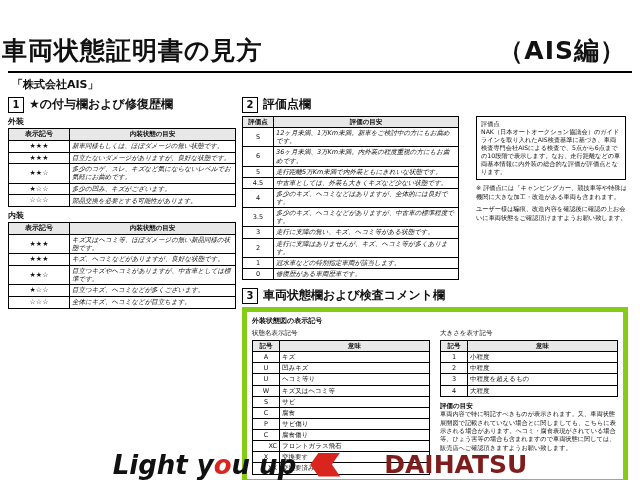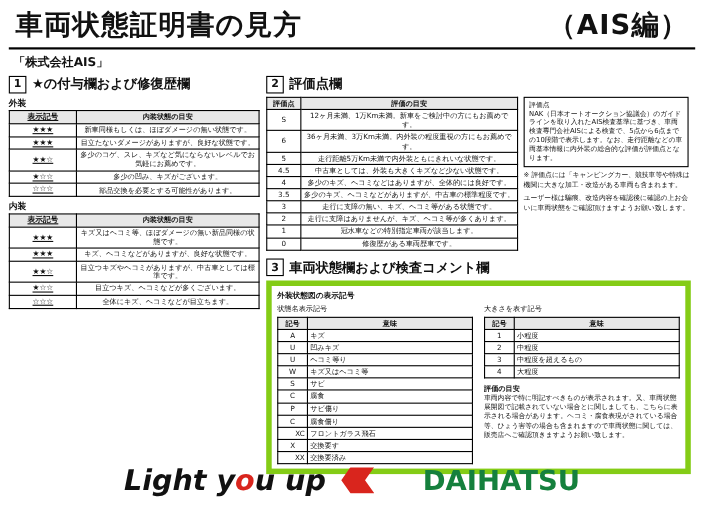--- a/index.html
+++ b/index.html
@@ -6,21 +6,22 @@
   body{
     width:640px;height:480px;background:#ffffff;
     font-family:"DejaVu Sans","Liberation Sans",sans-serif;
     color:#111;overflow:hidden;position:relative;
   }
   .page{position:relative;width:640px;height:480px;box-sizing:border-box;padding:0;}
 
   
   .header{
     display:flex;align-items:center;justify-content:space-between;
-    padding:6px 14px 4px 14px;
+    padding:6px 14px 4px 2px;
+    margin-top:28px;
   }
   .header .title{
     font-size:25px;font-weight:bold;letter-spacing:1px;
   }
   .header .title2{
     font-size:25px;font-weight:bold;letter-spacing:1px;
   }
   .hr-main{border:none;border-top:2px solid #000;margin:0 8px 4px 8px;}
 
   .company{font-size:11px;font-weight:bold;margin:0 12px 4px 12px;}
@@ -37,29 +38,29 @@
     background:#fff;flex:0 0 auto;
   }
   .sec-title{font-size:12px;font-weight:bold;}
 
   table{border-collapse:collapse;width:100%;}
   td,th{border:1px solid #000;font-size:6.5px;padding:1px 2px;line-height:1.25;}
   th{background:#e8e8e8;font-weight:bold;text-align:center;}
 
   .sub-label{font-size:8px;margin:3px 0 1px 0;font-weight:bold;}
 
-  .star-col{text-align:center;white-space:nowrap;font-size:7px;width:56px;text-decoration:underline;}
+  .star-col{text-align:center;white-space:nowrap;font-size:7px;width:56px;}
   .rank-col{text-align:center;width:26px;}
-  .cmt-col{text-align:center;}
+  .cmt-col{text-align:left;font-style:italic;}
 
   .note-box{
     border:1px solid #000;font-size:6.2px;line-height:1.3;padding:3px 4px;
     width:150px;box-sizing:border-box;
   }
-  .right-flex{display:flex;gap:5px;align-items:flex-start;}
+  .right-flex{display:flex;gap:17px;align-items:flex-start;}
   .eval-table{flex:1;}
   .note-side{width:152px;}
   .note-extra{font-size:6.2px;line-height:1.35;margin-top:4px;}
 
   .sec3{margin-top:7px;}
   .sec3-inner{border:5px solid #84cc16;padding:4px 5px;}
   .sec3-sub{font-size:7px;font-weight:bold;margin:0 0 3px 0;}
   .twotab{display:flex;gap:10px;}
   .twotab .t{flex:1;}
   .twotab .t .cap{font-size:6.5px;font-weight:normal;margin-bottom:2px;}
@@ -73,21 +74,21 @@
   }
   .light{
     font-size:26px;font-style:italic;font-weight:bold;letter-spacing:0px;
   }
   .light .u{color:#d9251d;}
   .dhtu{display:flex;align-items:center;gap:7px;}
   .dh-mark{
     width:30px;height:24px;background:#d9251d;
     clip-path:polygon(0% 50%,28% 0%,100% 0%,72% 50%,100% 100%,28% 100%);
   }
-  .dh-text{font-size:25px;font-weight:bold;color:#15803d;letter-spacing:0px;margin-left:37px;}
+  .dh-text{font-size:25px;font-weight:bold;color:#7f1d1d;letter-spacing:0px;margin-left:37px;}
 </style>
 </head>
 <body>
 
 <div class="page">
 
   <div class="header">
     <div class="title">車両状態証明書の見方</div>
     <div class="title2">（AIS編）</div>
   </div>

